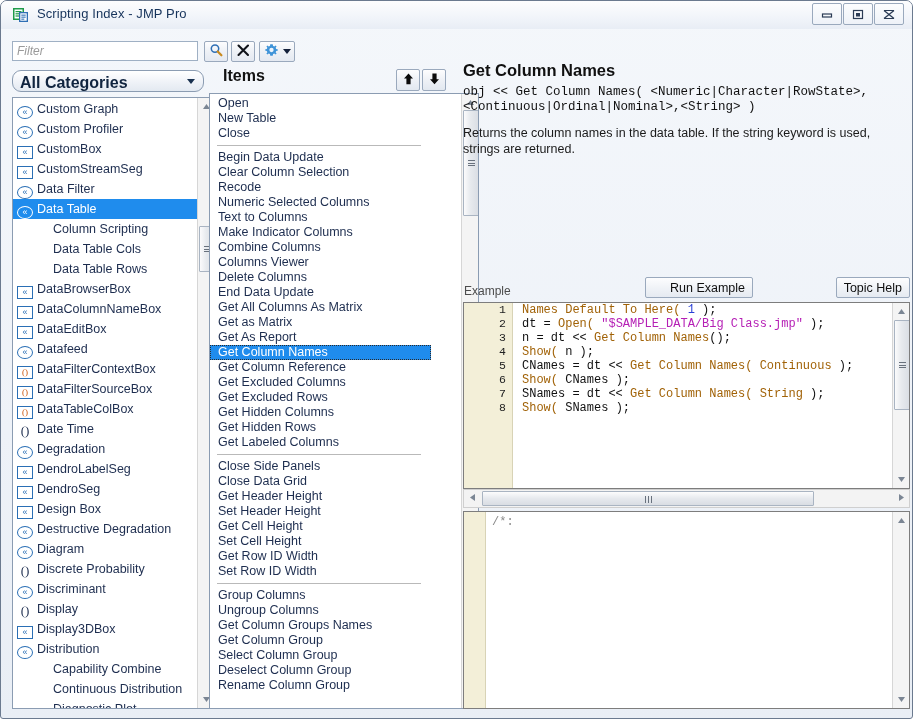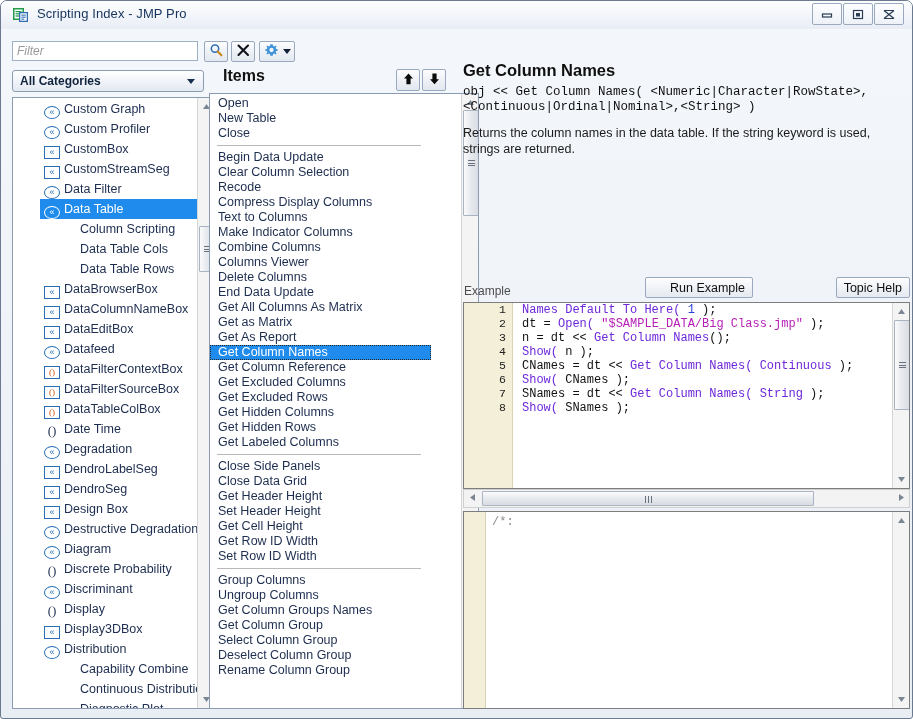--- a/index.html
+++ b/index.html
@@ -53,23 +53,23 @@
     border:1px solid #9aa9bd;border-radius:2px;
     background:linear-gradient(to bottom,#fdfdfe,#eef1f6 50%,#e4e9f1);
     display:flex;align-items:center;justify-content:center;
   }
   #btn-search{left:203px;width:24px;}
   #btn-clear{left:230px;width:24px;}
   #btn-gear{left:258px;width:36px;}
   .catsel{
     position:absolute;left:11px;top:69px;width:192px;height:22px;
     box-sizing:border-box;
-    border:1px solid #8b9cb2;border-radius:3px;
+    border:1px solid #8b9cb2;border-radius:9px;
     background:linear-gradient(to bottom,#ffffff,#f0f3f8 52%,#e3e9f1);
-    font-weight:bold;font-size:12px;color:#10243f;
+    font-weight:bold;font-size:16px;color:#10243f;
     padding:3px 0 0 7px;
   }
   .catsel .carat{
     position:absolute;right:8px;top:8px;
     width:0;height:0;border-left:4px solid transparent;
     border-right:4px solid transparent;border-top:5px solid #18304f;
   }
   .items-title{
     position:absolute;left:222px;top:66px;
     font-weight:bold;font-size:16px;color:#121212;
@@ -86,21 +86,21 @@
   .catpanel{
     position:absolute;left:11px;top:96px;width:203px;height:612px;
     box-sizing:border-box;border:1px solid #8b9cb2;background:#ffffff;
     overflow:hidden;
   }
   .cat-list{position:absolute;left:0;top:1px;width:184px;}
   .cat-row{
     height:20px;line-height:20px;
     font-size:12.5px;color:#1d2d4f;
     white-space:nowrap;overflow:hidden;
-    padding-left:4px;position:relative;margin-left:27px;
+    padding-left:4px;position:relative;
   }
   .cat-row.sel{background:#1f8ced;color:#ffffff;width:185px;}
   .cat-row .ico{
     display:inline-block;width:16px;height:13px;vertical-align:-2px;
     margin-right:4px;position:relative;
   }
   .cat-row .lbl{display:inline-block;vertical-align:top;}
   .cat-row.sub{padding-left:40px;}
   .cat-row.sub .lbl{color:#1d2d4f;text-align:center;}
   
@@ -216,21 +216,21 @@
   }
   .gutter div{
     height:14px;line-height:14px;text-align:right;padding-right:6px;
     font-family:"Liberation Mono",monospace;font-size:11.5px;color:#222;
   }
   .codelines{
     position:absolute;left:58px;top:0;width:370px;
     font-family:"Liberation Mono",monospace;font-size:12px;
     line-height:14px;white-space:pre;color:#111111;
   }
-  .codelines .fn{color:#6d28d9;}
+  .codelines .fn{color:#a16207;}
   .codelines .str{color:#b51fb5;}
   .codelines .num{color:#2a3fd6;}
   .codelines .var{color:#111111;}
   .code-hsb{
     position:absolute;left:1px;top:430px;width:447px;height:19px;
     box-sizing:border-box;background:#f3f3f3;border:1px solid #cfcfcf;
   }
   .out-wrap{
     position:absolute;left:1px;top:452px;width:447px;height:198px;
     box-sizing:border-box;border:1px solid #7d7d7d;background:#ffffff;
@@ -393,21 +393,21 @@
     <div class="item-list" id="item-list">
         <div class="item-row">Open</div>
         <div class="item-row">New Table</div>
         <div class="item-row">Close</div>
         <div class="item-sep">
           <i></i>
         </div>
         <div class="item-row">Begin Data Update</div>
         <div class="item-row">Clear Column Selection</div>
         <div class="item-row">Recode</div>
-        <div class="item-row">Compress Display Columns</div>
+        <div class="item-row">Numeric Selected Columns</div>
         <div class="item-row">Text to Columns</div>
         <div class="item-row">Make Indicator Columns</div>
         <div class="item-row">Combine Columns</div>
         <div class="item-row">Columns Viewer</div>
         <div class="item-row">Delete Columns</div>
         <div class="item-row">End Data Update</div>
         <div class="item-row">Get All Columns As Matrix</div>
         <div class="item-row">Get as Matrix</div>
         <div class="item-row">Get As Report</div>
         <div class="item-row sel">Get Column Names</div>
@@ -418,20 +418,21 @@
         <div class="item-row">Get Hidden Rows</div>
         <div class="item-row">Get Labeled Columns</div>
         <div class="item-sep">
           <i></i>
         </div>
         <div class="item-row">Close Side Panels</div>
         <div class="item-row">Close Data Grid</div>
         <div class="item-row">Get Header Height</div>
         <div class="item-row">Set Header Height</div>
         <div class="item-row">Get Cell Height</div>
+        <div class="item-row">Set Cell Height</div>
         <div class="item-row">Get Row ID Width</div>
         <div class="item-row">Set Row ID Width</div>
         <div class="item-sep">
           <i></i>
         </div>
         <div class="item-row">Group Columns</div>
         <div class="item-row">Ungroup Columns</div>
         <div class="item-row">Get Column Groups Names</div>
         <div class="item-row">Get Column Group</div>
         <div class="item-row">Select Column Group</div>

